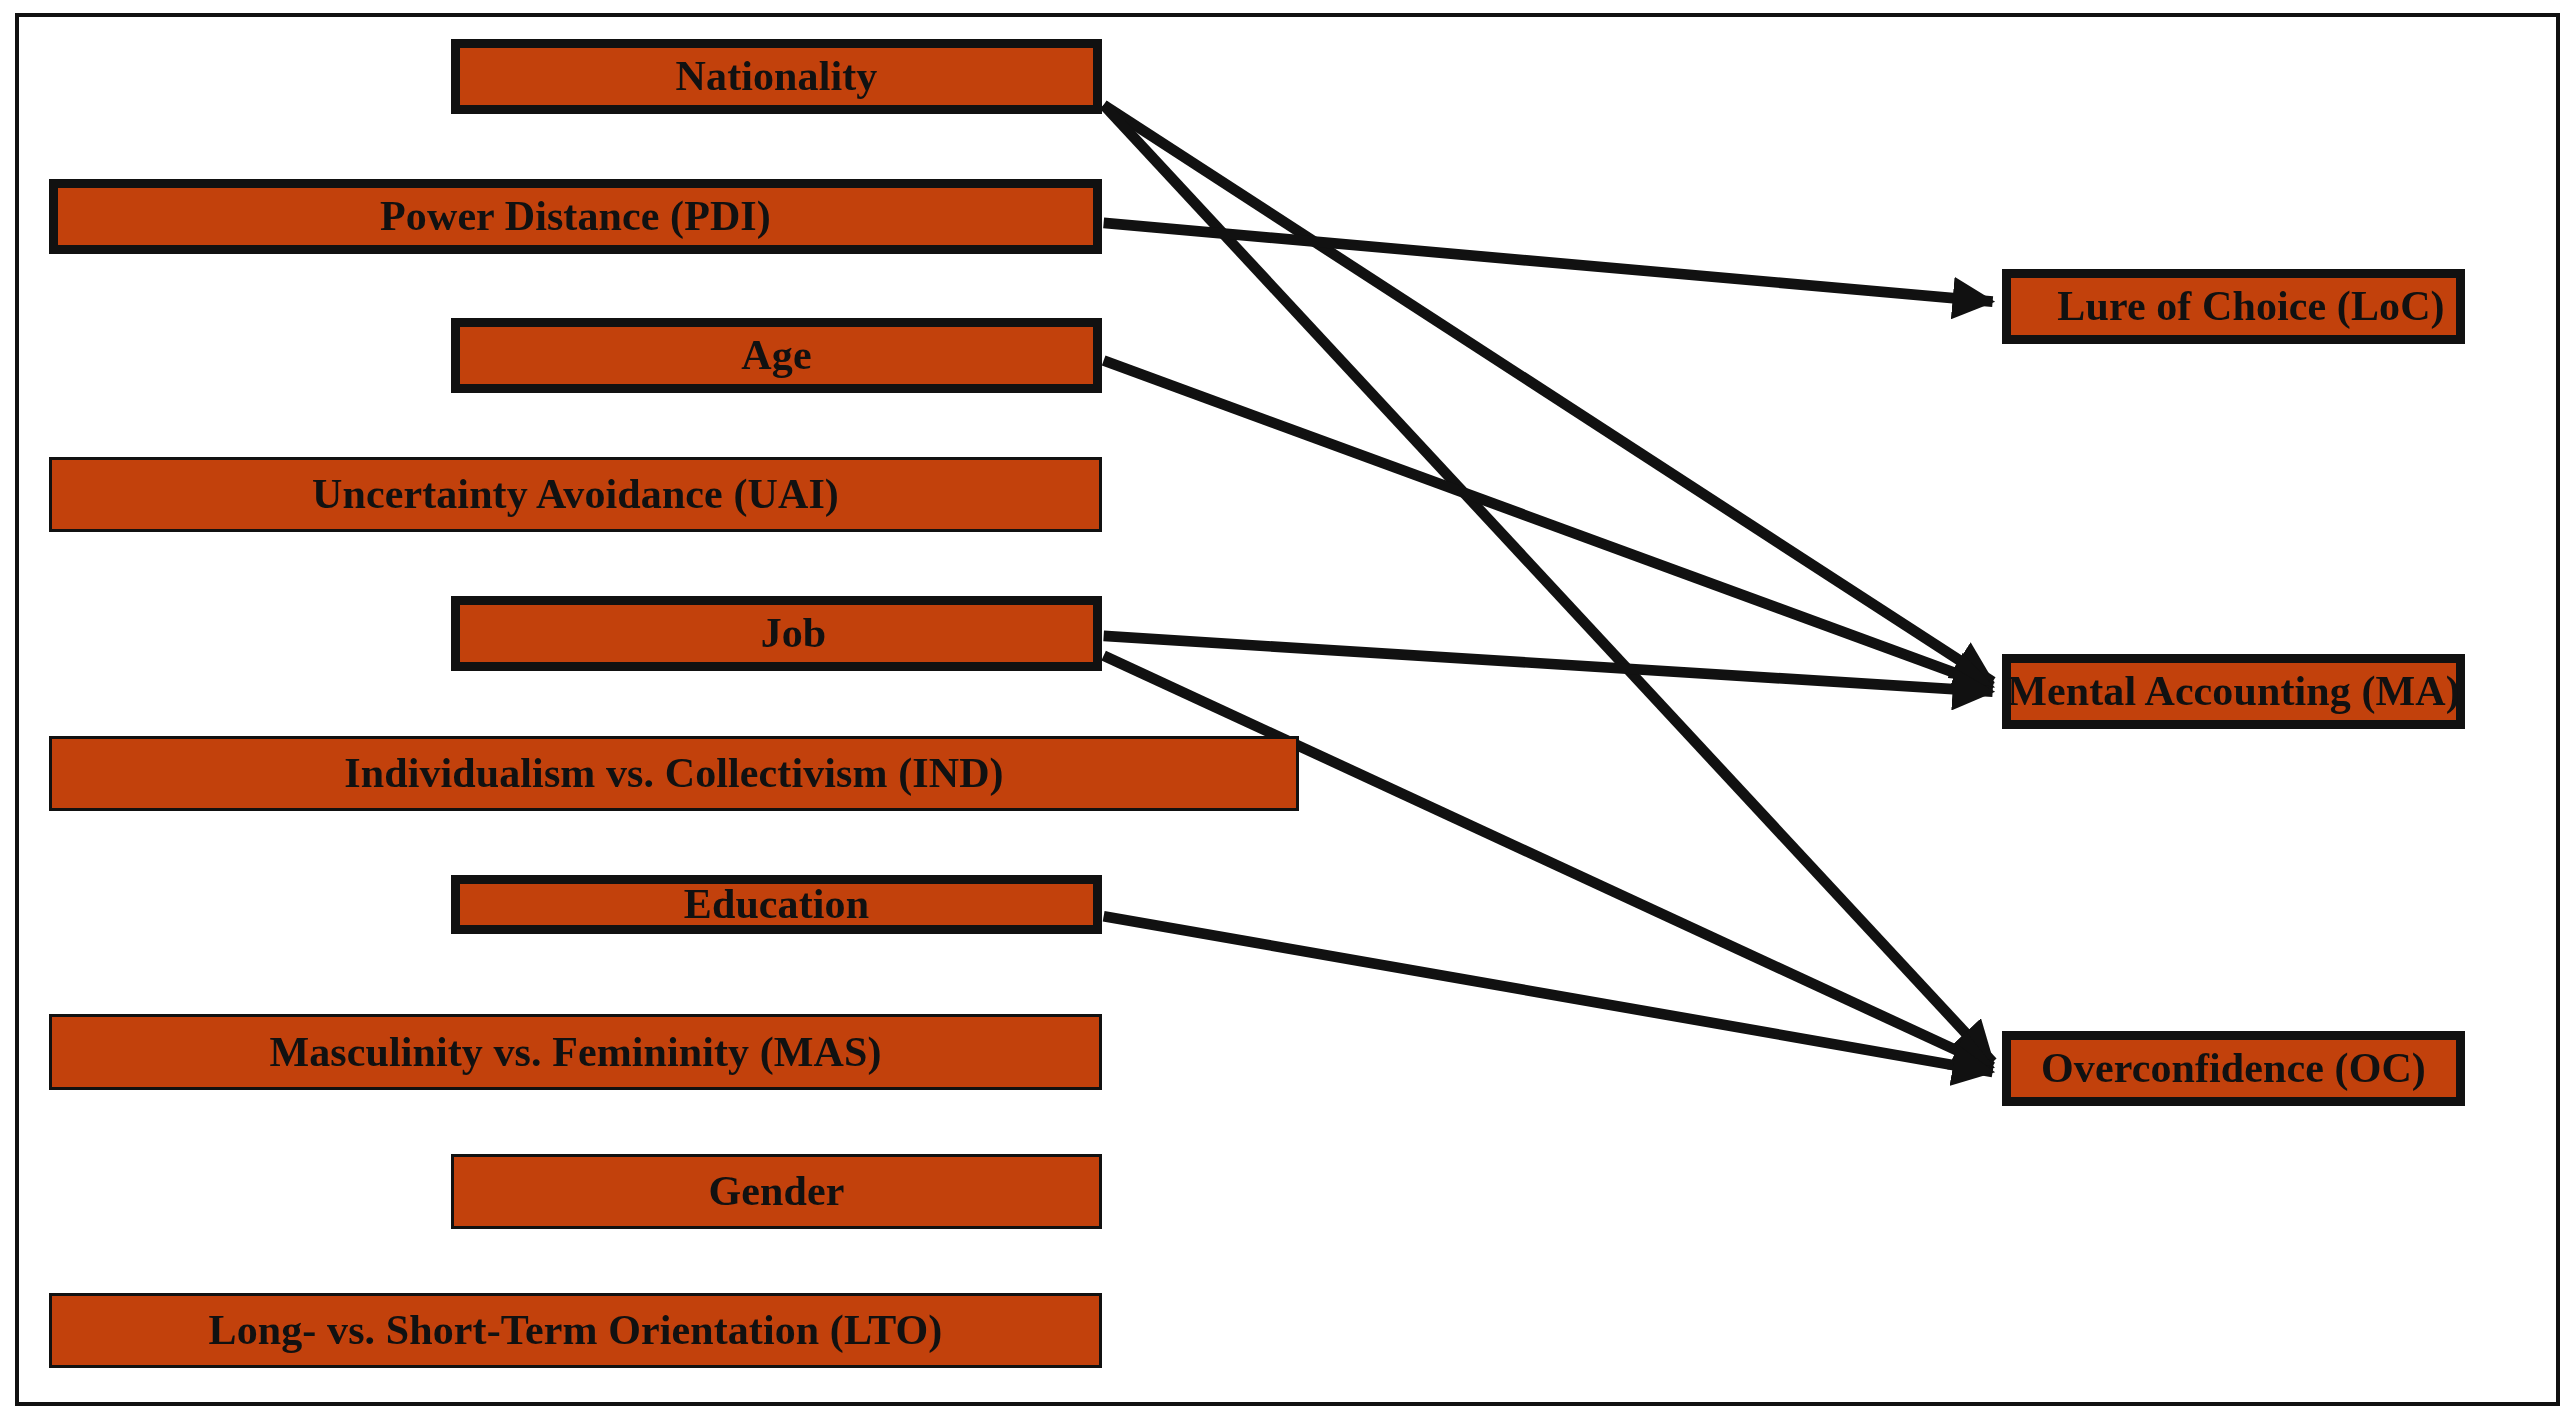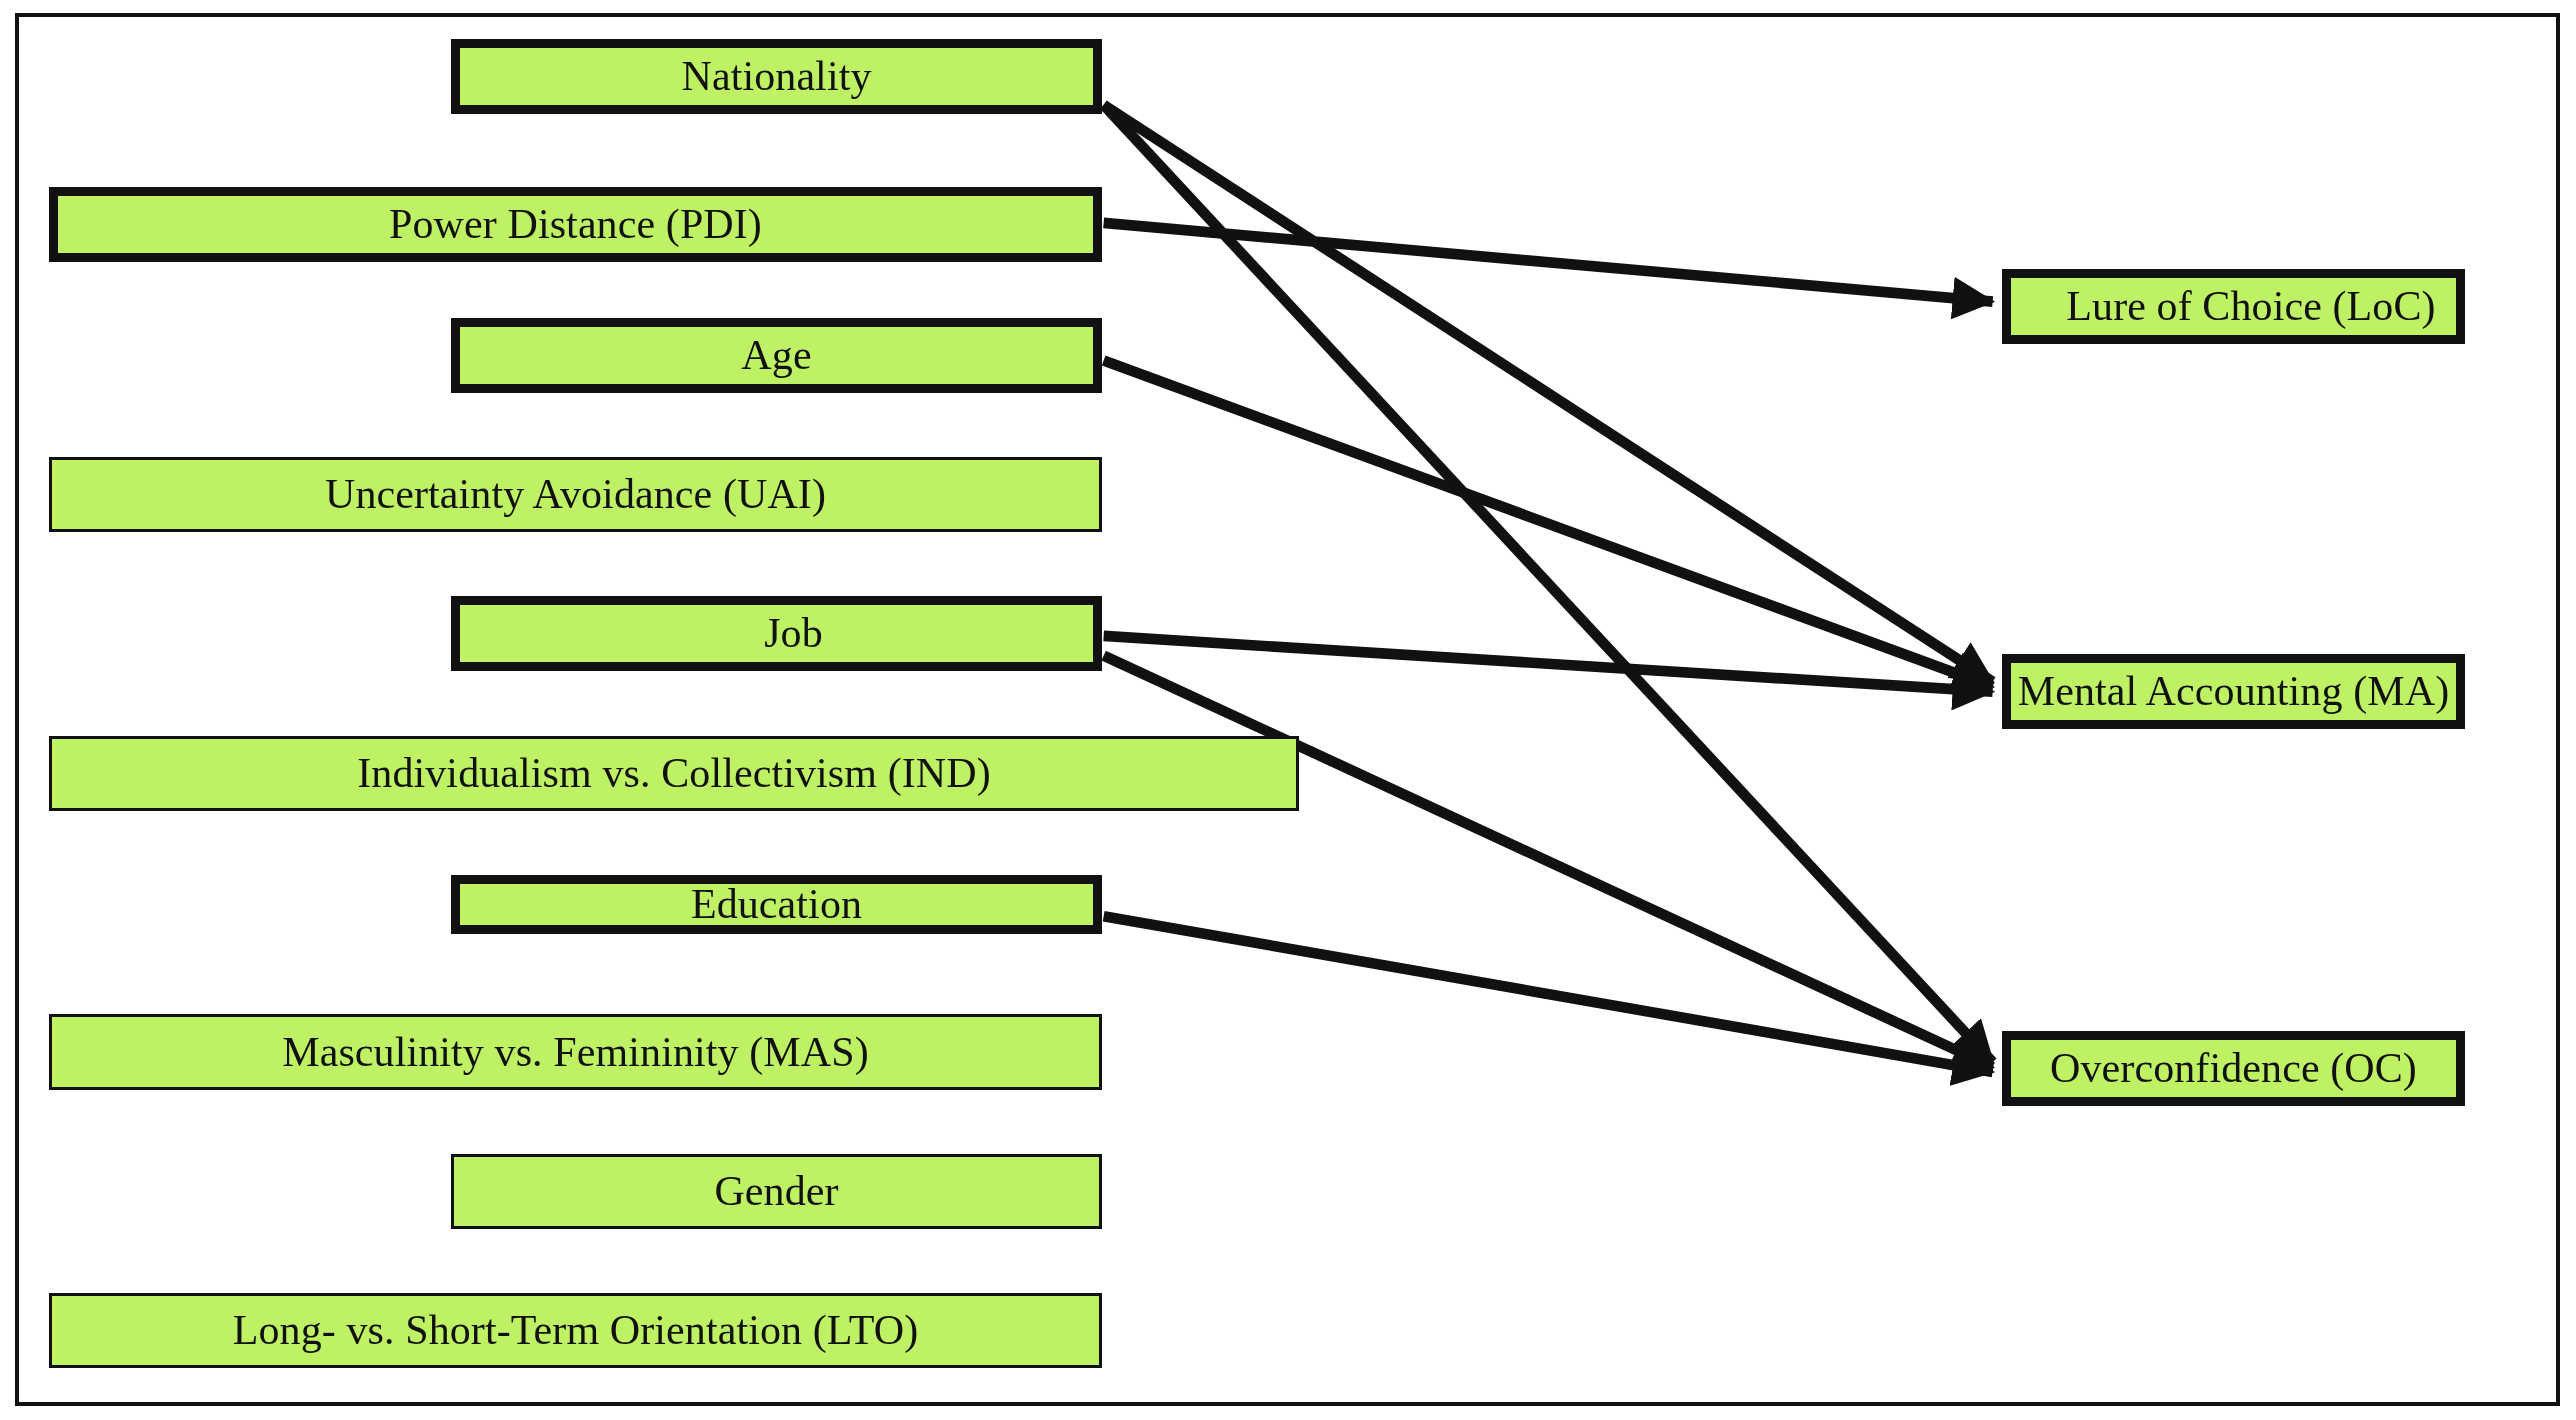--- a/index.html
+++ b/index.html
@@ -24,28 +24,29 @@
     top: 13px;
     width: 2545px;
     height: 1393px;
     border: 4.1px solid #111111;
     box-sizing: border-box;
     background: transparent;
   }
   .node {
     position: absolute;
     box-sizing: border-box;
-    background: #bef264;
+    background: #c2410c;
     display: flex;
     align-items: center;
     justify-content: center;
     text-align: right;
     color: #111111;
     line-height: 1.05;
     z-index: 5;
+    font-weight: bold;
   }
   .node.thick {
     border: 9px solid #111111;
   }
   .node.thin {
     border: 3.3px solid #111111;
   }
   .node .lbl {
     display: block;
     white-space: nowrap;
@@ -83,21 +84,21 @@
         <line x1="1347" y1="776" x2="2432" y2="844" stroke="#111111" stroke-width="13" marker-end="url(#arrowhead)"></line>
         <line x1="1347" y1="800" x2="2432" y2="1302" stroke="#111111" stroke-width="13" marker-end="url(#arrowhead)"></line>
         <line x1="1347" y1="1118" x2="2432" y2="1308" stroke="#111111" stroke-width="13" marker-end="url(#arrowhead)"></line>
       </g>
   </svg>
 
   <div id="left-column">
       <div class="node thick" style="left: 451px; top: 39px; width: 651px; height: 75px;">
         <span class="lbl">Nationality</span>
       </div>
-      <div class="node thick" style="left: 49px; top: 179px; width: 1053px; height: 75px; margin-top: 8px;">
+      <div class="node thick" style="left: 49px; top: 179px; width: 1053px; height: 75px;">
         <span class="lbl">Power Distance (PDI)</span>
       </div>
       <div class="node thick" style="left: 451px; top: 318px; width: 651px; height: 75px;">
         <span class="lbl">Age</span>
       </div>
       <div class="node thin" style="left: 49px; top: 457px; width: 1053px; height: 75px;">
         <span class="lbl">Uncertainty Avoidance (UAI)</span>
       </div>
       <div class="node thick" style="left: 451px; top: 596px; width: 651px; height: 75px; padding-left: 34px;">
         <span class="lbl">Job</span>

